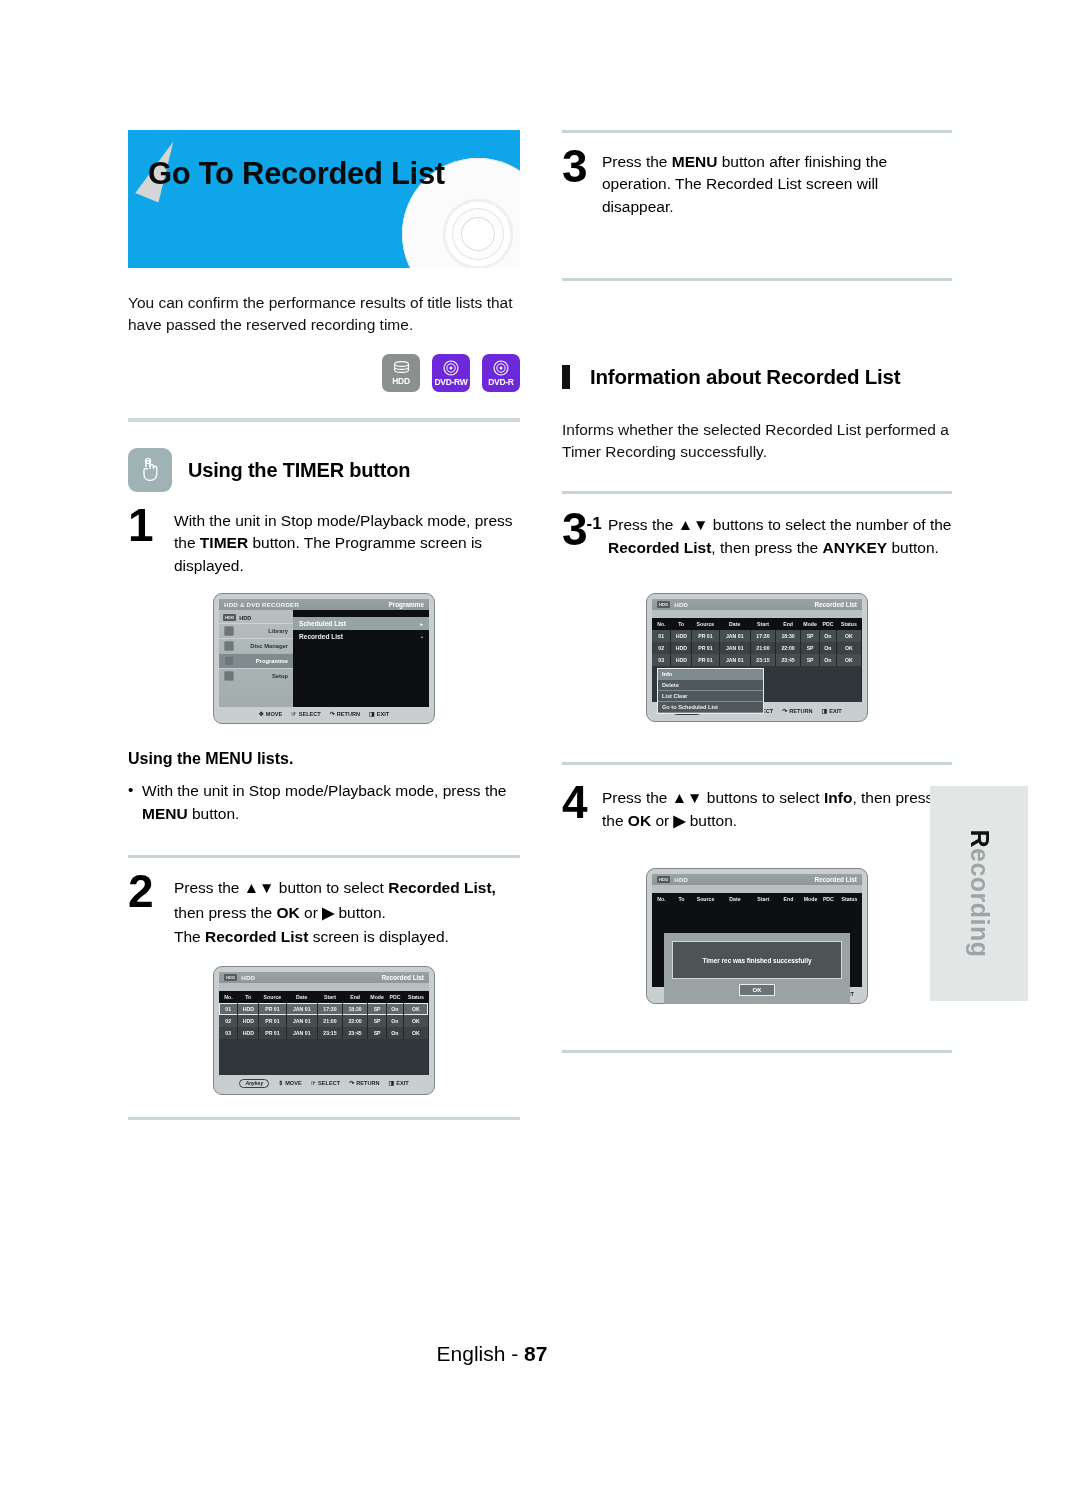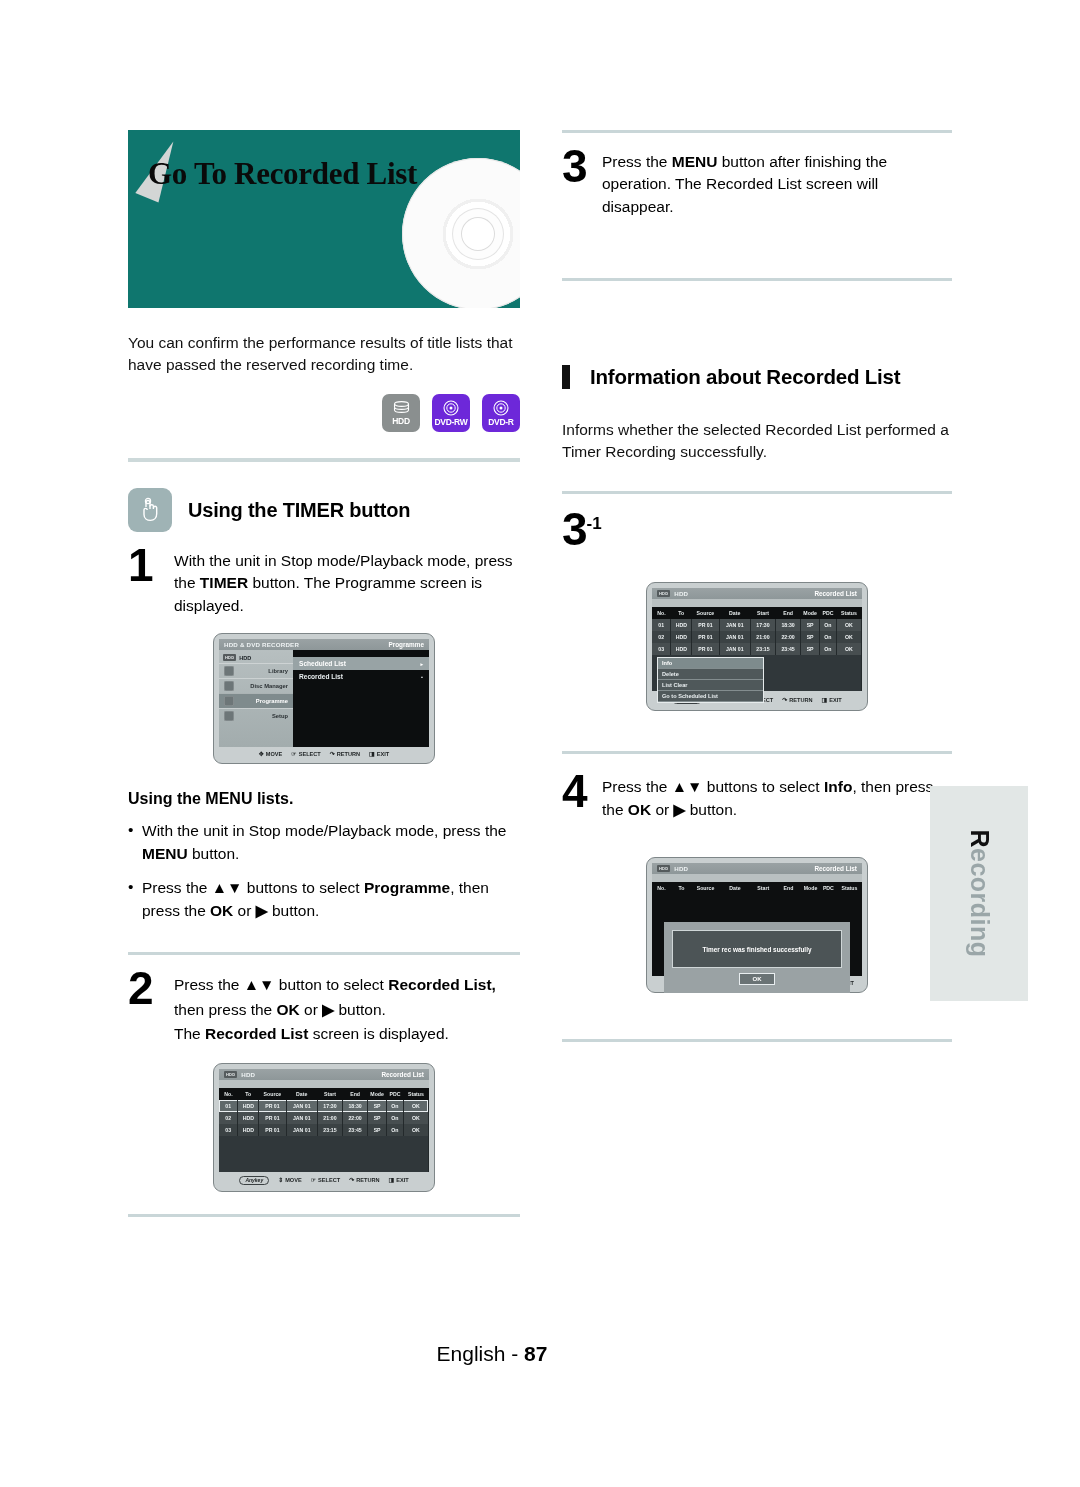--- a/index.html
+++ b/index.html
@@ -15,24 +15,23 @@
   }
   .page { position: absolute; inset: 0; }
 
   
   .col-left  { position: absolute; left: 128px; top: 130px; width: 392px; }
   .col-right { position: absolute; left: 562px; top: 130px; width: 390px; }
 
   
   .banner {
     position: relative;
-    height: 178px;
-    background: #0f766e;
+    height: 138px;
+    background: #0ea5e9;
     overflow: hidden;
-    font-family: Liberation Serif, serif;
   }
   .banner-title {
     position: absolute;
     left: 20px; top: 26px;
     font-size: 31px; font-weight: bold;
     letter-spacing: -0.3px;
     color: #0a0a0a;
     z-index: 3;
   }
   .disc {
@@ -408,21 +407,20 @@
             <span class="gl">◨</span>
             <span>EXIT</span>
           </span>
       </div>
     </div>
 
     <div class="sub-head">Using the MENU lists.</div>
 
     <ul class="bullets">
       <li><span>With the unit in Stop mode/Playback mode, press the </span><b>MENU</b><span> button.</span></li>
-      <li><span>Press the </span><b>▲▼</b><span> buttons to select </span><b>Programme</b><span>, then press the </span><b>OK</b><span> or </span><b>▶</b><span> button.</span></li>
     </ul>
 
     <div class="rule rule-thin" style="margin-top:30px"></div>
 
     <div class="step">
       <div class="step-num">2</div>
       <div class="step-body loose">
         <span>Press the </span><b>▲▼</b><span> button to select </span><b>Recorded List,</b><br>
         <span>then press the </span><b>OK</b><span> or </span><b>▶</b><span> button.</span><br>
         <span>The </span><b>Recorded List</b><span> screen is displayed.</span>
@@ -538,20 +536,23 @@
       <span class="bar"></span>
       <h2>Information about Recorded List</h2>
     </div>
 
     <div class="intro" style="margin-top:22px">Informs whether the selected Recorded List performed a Timer Recording successfully.</div>
 
     <div class="rule rule-thin" style="margin-top:28px"></div>
 
     <div class="step" style="margin-top:18px">
       <div class="step-num"><span>3</span><span class="sup">-1</span></div>
+      <div class="step-body">
+        <span>Press the </span><b>▲▼</b><span> buttons to select the number of the </span><b>Recorded List</b><span>, then press the </span><b>ANYKEY</b><span> button.</span>
+      </div>
     </div>
 
     <div class="osd" style="margin-top:34px">
       <div class="osd-titlebar">
         <span class="left">
           <span class="chip-hdd">HDD</span>
           <span class="src">HDD</span>
         </span>
         <span class="right">Recorded List</span>
       </div>

